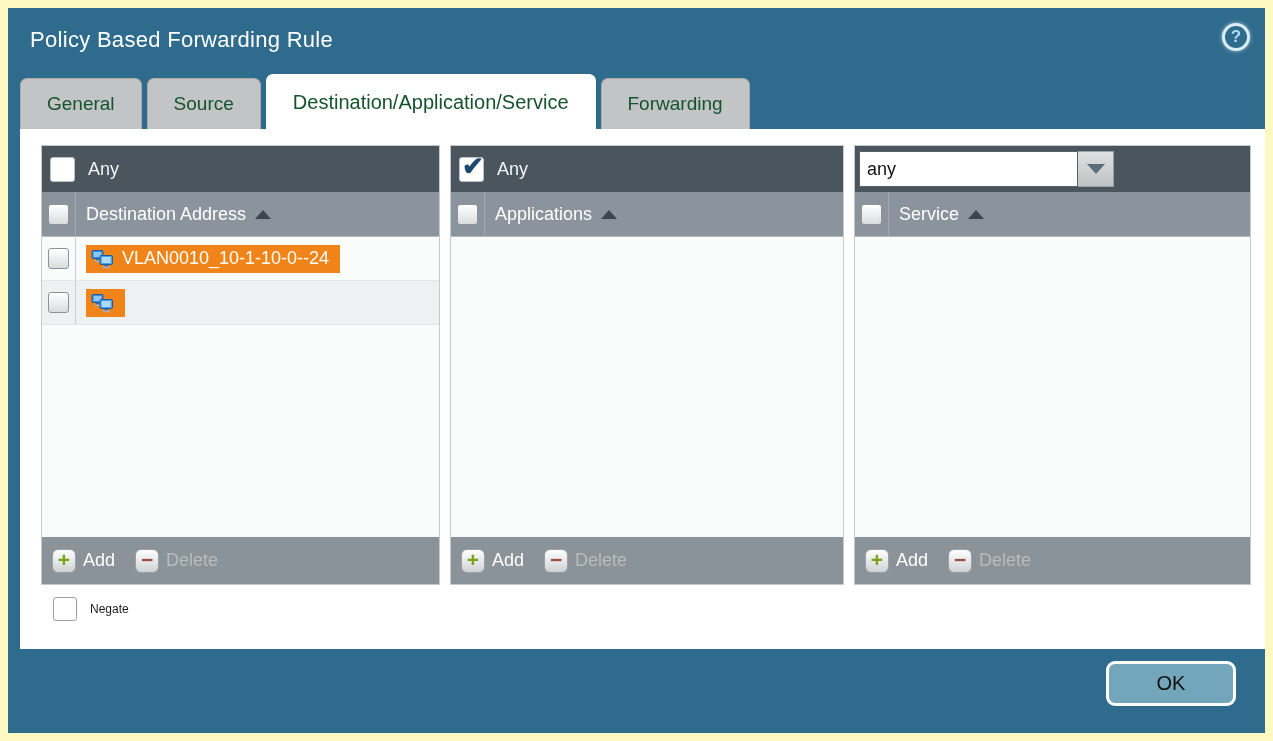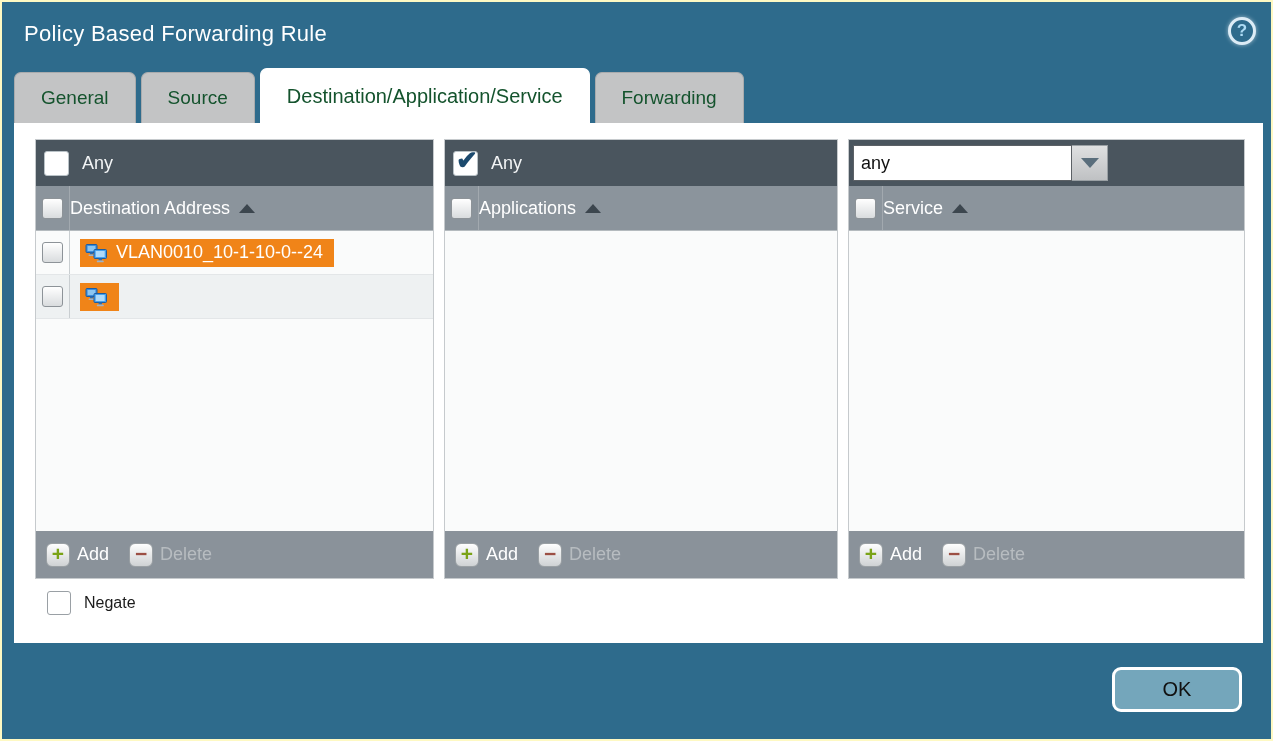--- a/index.html
+++ b/index.html
@@ -1,21 +1,21 @@
 <!DOCTYPE html>
 <html><head>
 <meta charset="utf-8">
 <style>
   * { box-sizing: border-box; margin: 0; padding: 0; }
   html, body { width: 1273px; height: 741px; }
   body { font-family: "Liberation Sans", sans-serif; background: #000; }
 
   .dialog {
     position: relative; width: 1273px; height: 741px;
-    background: #2e6b8c; border: 2px solid #fef9c3; overflow: hidden;
+    background: #2e6b8c; border: 8px solid #fef9c3; overflow: hidden;
   }
 
   
   .title { position: absolute; left: 22px; top: 19px; color: #fff;
            font-size: 22px; font-weight: 400; letter-spacing: .3px; }
   .help { position: absolute; right: 15px; top: 15px; width: 28px; height: 28px;
           border-radius: 50%; border: 3px solid #dcecf6; background: #2e6b8c;
           color: #aedcf5; font-size: 17px; font-weight: bold; text-align: center;
           line-height: 22px; cursor: pointer; box-shadow: 0 0 4px rgba(255,255,255,.55); }
 
@@ -46,21 +46,21 @@
         border: 1px solid #8d9398; border-radius: 3px; position: relative; cursor: pointer; }
   .cb.big { width: 25px; height: 25px; background: #fff; border: 1px solid #b9c2c7; }
   .cb.small { width: 21px; height: 21px; }
   .cb.checked::after { content: "✔"; position: absolute; left: 2px; top: -7px;
         color: #1c4a6e; font-size: 26px; font-weight: bold; }
 
   .col-header { height: 45px; background: #8b949c; display: flex; align-items: center;
                 color: #fff; font-size: 18px; flex: none; border-bottom: 1px solid #b4babe; }
   .cbcol { width: 34px; flex: none; display: flex; align-items: center; justify-content: center;
            align-self: stretch; border-right: 1px solid #a2a9af; }
-  .col-title { }
+  .col-title { margin-left: 10px; }
   .tri-up { width: 0; height: 0; border-left: 8px solid transparent;
             border-right: 8px solid transparent; border-bottom: 9px solid #3c464e;
             margin-left: 9px; display: inline-block; }
 
   .list { height: 300px; background: #fafbfb; overflow: hidden; flex: none; }
   .row { height: 44px; display: flex; align-items: center; border-bottom: 1px solid #e3e6e8;
          cursor: pointer; }
   .row:nth-child(even) { background: #eef1f2; }
   .row .cbcol { border-right: 1px solid #c9ced1; }
   .badge { display: inline-flex; align-items: center; margin-left: 10px; height: 28px;
@@ -85,21 +85,21 @@
   .dd-btn { width: 36px; height: 36px; background: linear-gradient(#dfe0e1, #bfc1c3);
             border: 1px solid #9aa0a4; border-left: none; display: flex; align-items: center;
             justify-content: center; cursor: pointer; }
   .tri-down { width: 0; height: 0; border-left: 9px solid transparent;
               border-right: 9px solid transparent; border-top: 10px solid #5a6e7c; }
 
   
   .negate-row { display: flex; align-items: center; gap: 13px; margin: 12px 0 0 33px; }
   .negate-cb { width: 24px; height: 24px; background: #fff; border: 1px solid #9aa0a5;
                border-radius: 3px; cursor: pointer; }
-  .negate-label { font-size: 16px; color: #1b1b1b; }
+  .negate-label { font-size: 12px; color: #1b1b1b; }
 
   
   .actions { position: absolute; right: 29px; bottom: 27px; display: flex; gap: 12px; }
   .btn { width: 130px; height: 45px; border-radius: 9px; border: 3px solid #fff;
          font-size: 20px; color: #111; display: flex; align-items: center;
          justify-content: center; cursor: pointer; font-family: "Liberation Sans", sans-serif; }
   .btn.ok { background: #74a6bb; }
   .btn.cancel { background: #ced0d3; }
 
   .net-icon { flex: none; }

